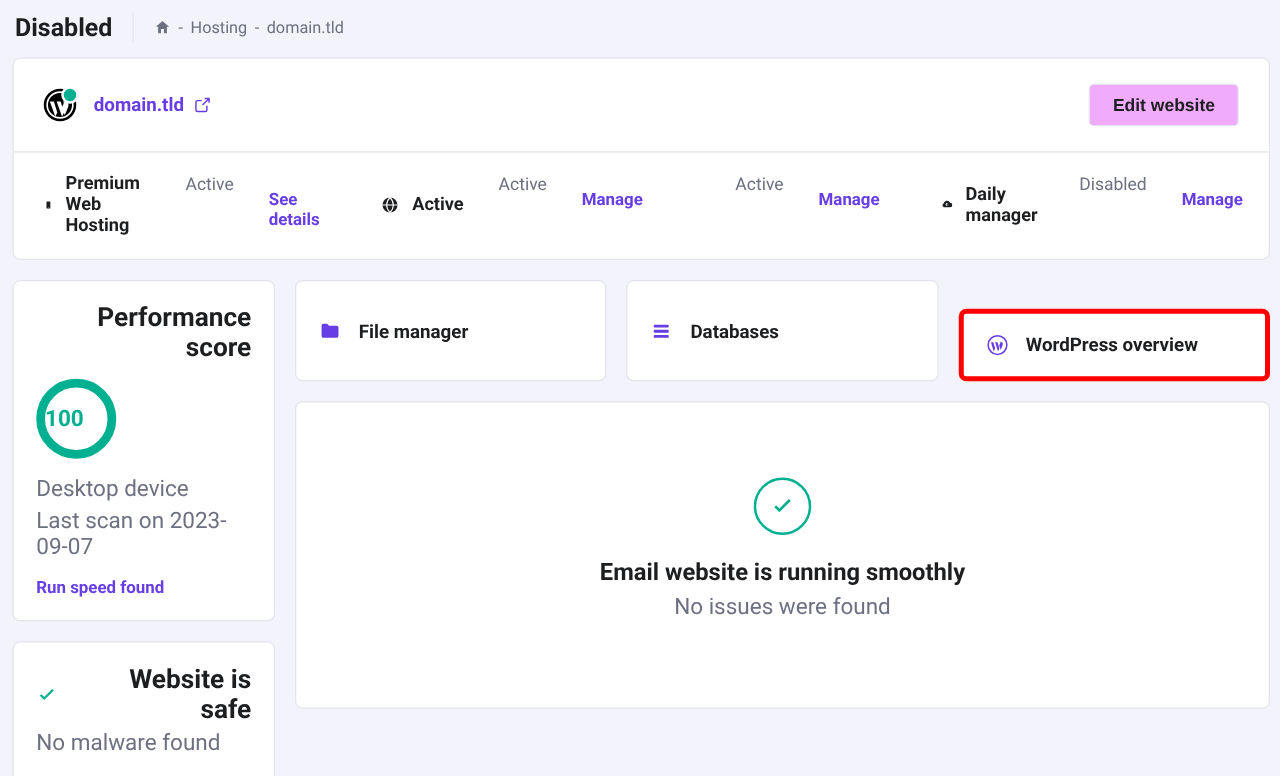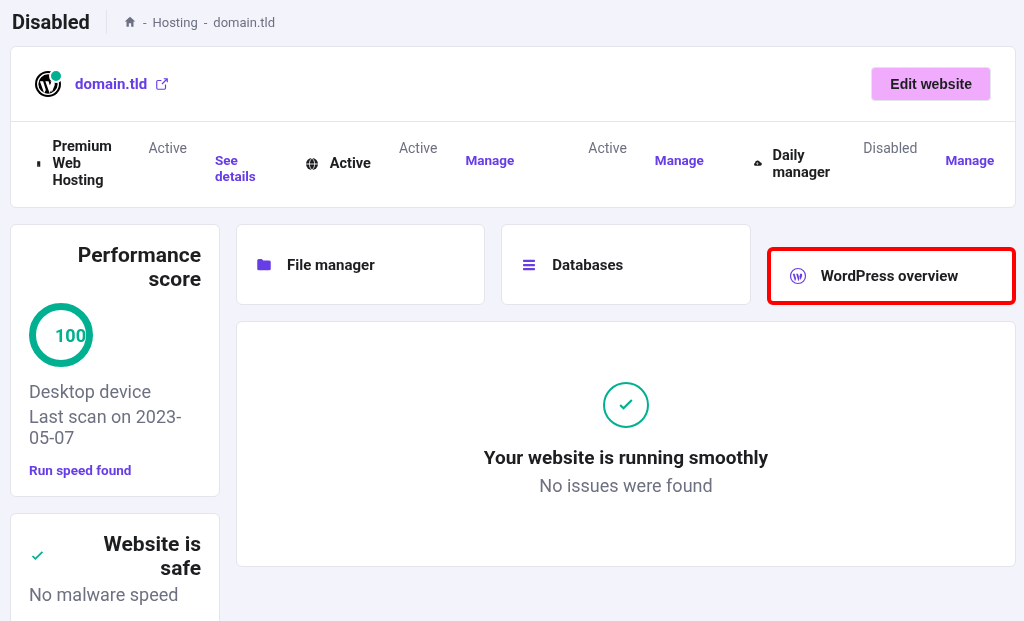--- a/index.html
+++ b/index.html
@@ -95,21 +95,21 @@
     background: var(--card-bg); border:1px solid var(--border); border-radius:6px;
     padding: 18px;
   }
   .card h3 { margin:0 0 6px 0; font-size: 21px; font-weight:700;text-align:right; }
   .muted { color: var(--muted); font-size: 18px; }
   .purple-link { color: var(--purple); font-weight:700; font-size:13.5px; margin-top:14px; cursor:pointer; }
 
   .score-circle {
     width: 64px; height:64px; border-radius:50%;
     border: 7px solid var(--green);
-    display:flex; align-items:center; justify-content:flex-end;
+    display:flex; align-items:center; justify-content:flex-start;
     color: var(--green); font-weight:700; font-size:18px;
     margin: 12px 0 14px 0;
   }
 
   .safe-row { display:flex; align-items:center; gap:20px; margin-bottom:4px; }
   .safe-row svg { width:18px; height:18px; stroke: var(--green); }
 
   
   .tiles { display:grid; grid-template-columns: repeat(3,1fr); gap:16px; }
   .tile {
@@ -218,32 +218,32 @@
   </div>
 
   <div class="lower">
     <div class="left-col">
       <div class="card">
         <h3>Performance score</h3>
         <div class="score-circle">
           <span>100</span>
         </div>
         <div class="muted">Desktop device</div>
-        <div class="muted" style="margin-top:4px">Last scan on 2023-05-07</div>
+        <div class="muted" style="margin-top:4px">Last scan on 2023-09-07</div>
         <div class="purple-link">Run speed found</div>
       </div>
 
       <div class="card">
         <div class="safe-row">
           <svg viewBox="0 0 24 24" fill="none" stroke-width="2.5">
               <path d="M5 12l4 4L19 6"></path>
             </svg>
           <h3 style="margin:0">Website is safe</h3>
         </div>
-        <div class="muted">No malware speed</div>
+        <div class="muted">No malware found</div>
         <div class="purple-link">See details</div>
       </div>
     </div>
 
     <div class="right-col">
       <div class="tiles">
         <div class="tile">
           <svg viewBox="0 0 24 24" fill="#673de6">
               <path d="M3 6a2 2 0 0 1 2-2h4l2 2h8a2 2 0 0 1 2 2v9a2 2 0 0 1-2 2H5a2 2 0 0 1-2-2V6z"></path>
             </svg>
@@ -265,19 +265,19 @@
           <span>WordPress overview</span>
         </div>
       </div>
 
       <div class="status-panel">
         <div class="status-icon">
           <svg viewBox="0 0 24 24" fill="none" stroke-width="2.5">
               <path d="M5 12l4 4L19 6"></path>
             </svg>
         </div>
-        <h2>Your website is running smoothly</h2>
+        <h2>Email website is running smoothly</h2>
         <div class="muted">No issues were found</div>
       </div>
     </div>
   </div>
 
 </div>
 
 </body></html>

